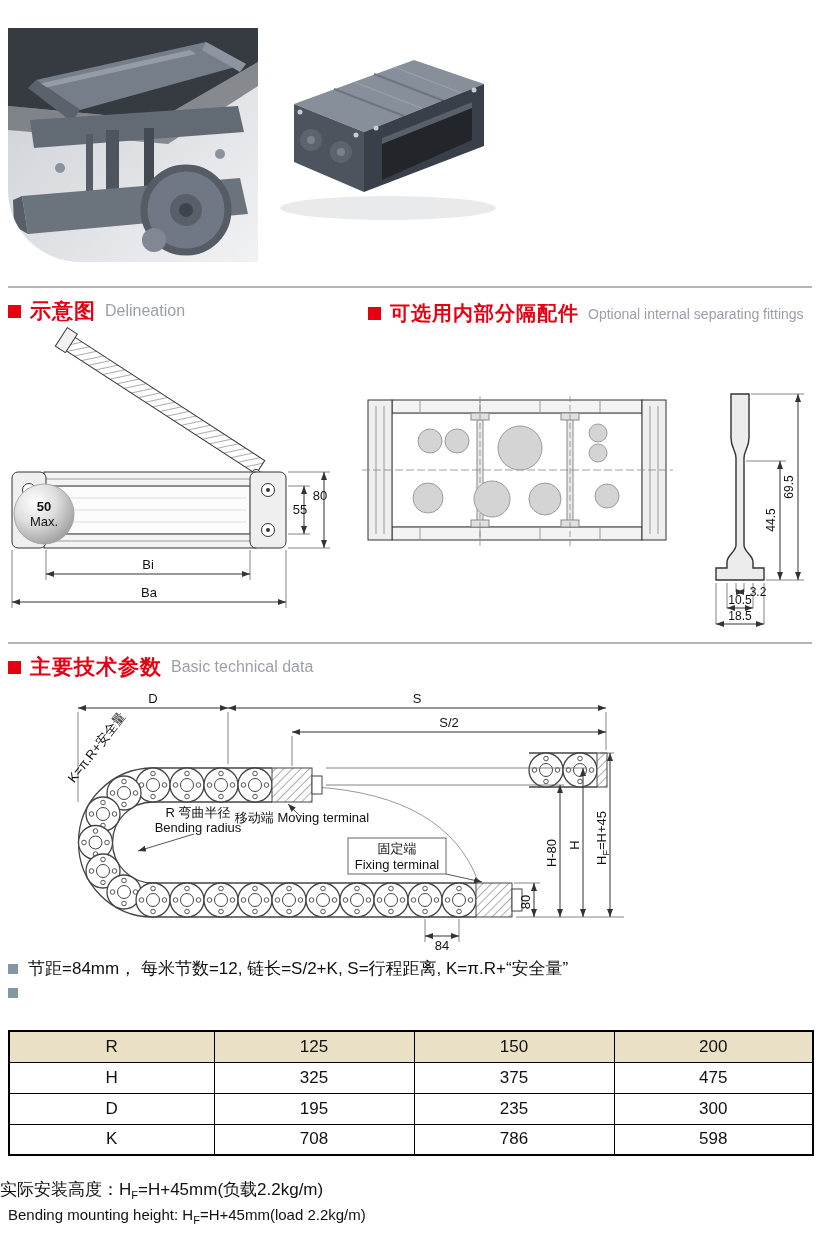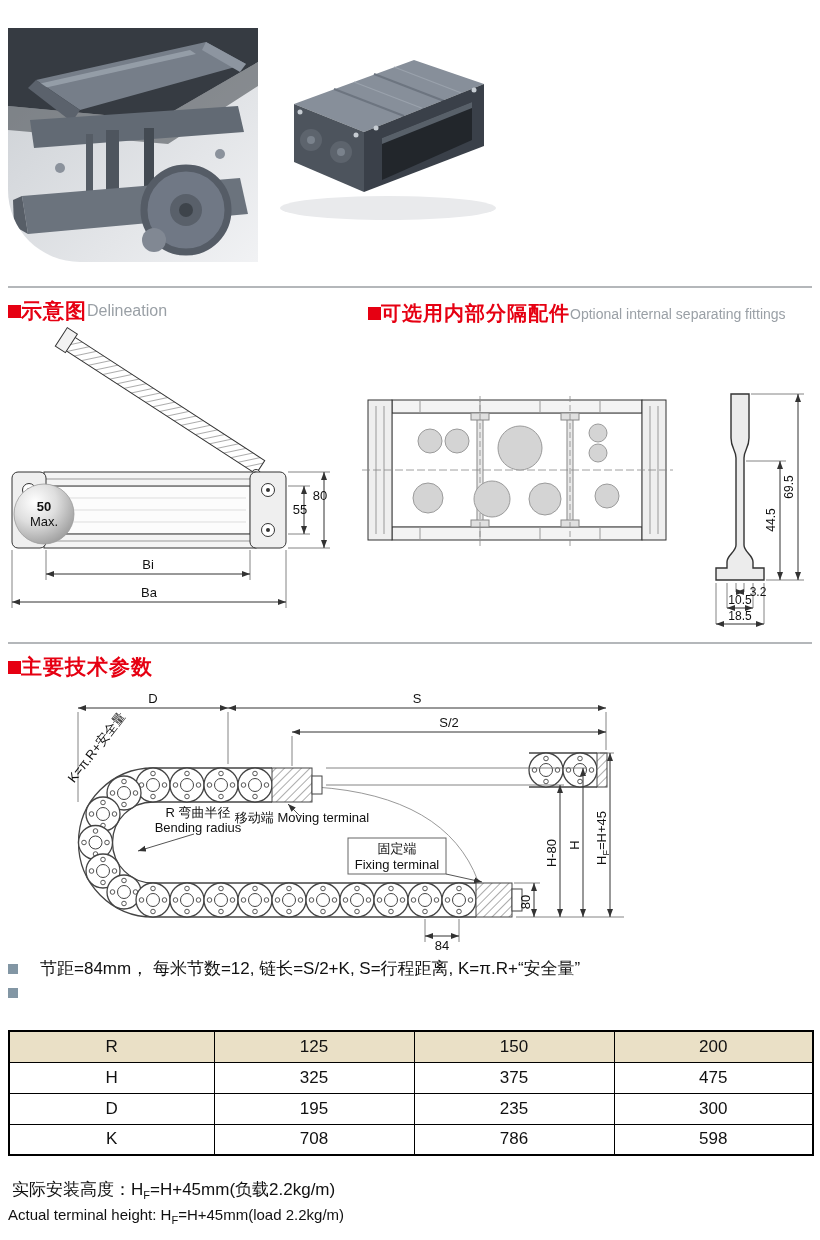--- a/index.html
+++ b/index.html
@@ -3,27 +3,27 @@
 <meta charset="utf-8">
 <style>
   :root{ --red:#e60012; --grey:#9aa0a6; --line:#333; }
   *{margin:0;padding:0;box-sizing:border-box}
   html,body{background:#fff}
   body{width:820px;height:1240px;position:relative;overflow:hidden;
        font-family:"Liberation Sans","DejaVu Sans",sans-serif;color:#111}
   .abs{position:absolute}
   .photo{overflow:hidden}
   .divider{height:2px;background:#b4b7ba}
-  .sec{display:flex;align-items:center;white-space:nowrap}
+  .sec{display:flex;align-items:center;gap:9px;white-space:nowrap}
   .sec .bullet{width:13px;height:13px;background:var(--red);flex:0 0 auto}
   .sec .zh{color:var(--red);font-weight:bold;font-size:21px;letter-spacing:1px}
   .sec .en{color:var(--grey);font-size:16px}
   .sec.small .zh{font-size:20px}
   .sec.small .en{font-size:14px}
-  .note{display:flex;align-items:center;gap:22px;font-size:17px;color:#111}
+  .note{display:flex;align-items:center;gap:10px;font-size:17px;color:#111}
   .note .nbullet{width:10px;height:10px;background:#8296a4;flex:0 0 auto}
   .note.en{font-size:16px}
   table.spec{border-collapse:collapse;width:804px;border:2px solid #000;table-layout:fixed}
   table.spec td{border:1px solid #000;height:31px;text-align:center;font-size:17px;vertical-align:middle}
   table.spec tr.hdr td{background:#eae0c6}
   .footer{font-size:17px}
   .footer.en{font-size:15px}
   .footer sub{font-size:11px}
   
   svg text{font-family:"Liberation Sans","DejaVu Sans",sans-serif}
@@ -252,20 +252,21 @@
   <text class="dts" x="60" y="216" text-anchor="start">3.2</text>
   <text class="dts" x="42" y="224">10.5</text>
   <text class="dts" x="42" y="240">18.5</text>
 </svg>
 
 <div class="abs divider" style="left:8px;top:642px;width:804px"></div>
 
 <div class="abs sec" style="left:8px;top:653px">
   <span class="bullet"></span>
   <span class="zh">主要技术参数</span>
+  <span class="en">Basic technical data</span>
 </div>
 
 <svg class="abs" style="left:48px;top:690px" width="585" height="265" viewBox="0 0 585 265">
 
   <g>
     <path class="cl" d="M105,78 A74.5,74.5 0 0 0 105,227"></path>
     <path class="cl" d="M105,112 A40.5,40.5 0 0 0 105,193"></path>
     <line class="cl" x1="105" y1="78" x2="224" y2="78"></line>
     <line class="cl" x1="105" y1="112" x2="224" y2="112"></line>
     <line class="cl" x1="105" y1="193" x2="428" y2="193"></line>
@@ -387,18 +388,18 @@
   </tr>
   <tr>
     <td>K</td>
     <td>708</td>
     <td>786</td>
     <td>598</td>
   </tr>
 </tbody>
   </table>
 
-<div class="abs footer" style="left:12px;top:1178px">
+<div class="abs footer" style="left:0;top:1178px">
   <span>实际安装高度：H</span><sub>F</sub><span>=H+45mm(负载2.2kg/m)</span>
 </div>
 <div class="abs footer en" style="left:8px;top:1206px">
-  <span>Actual terminal height: H</span><sub>F</sub><span>=H+45mm(load 2.2kg/m)</span>
+  <span>Bending mounting height: H</span><sub>F</sub><span>=H+45mm(load 2.2kg/m)</span>
 </div>
 
 </body></html>

